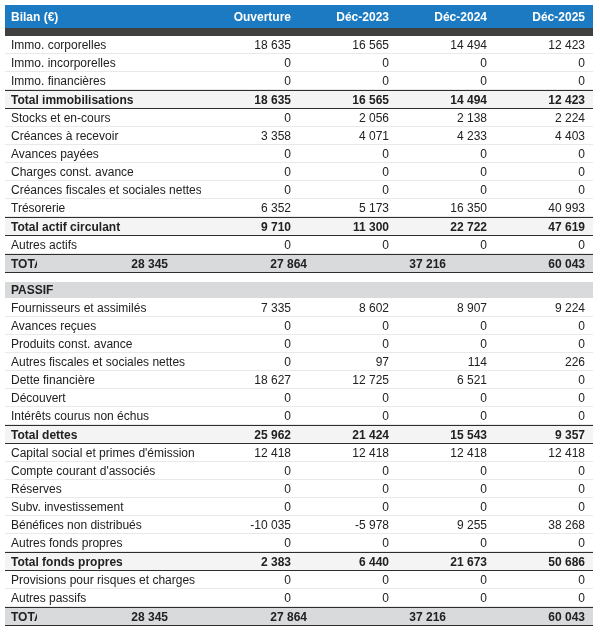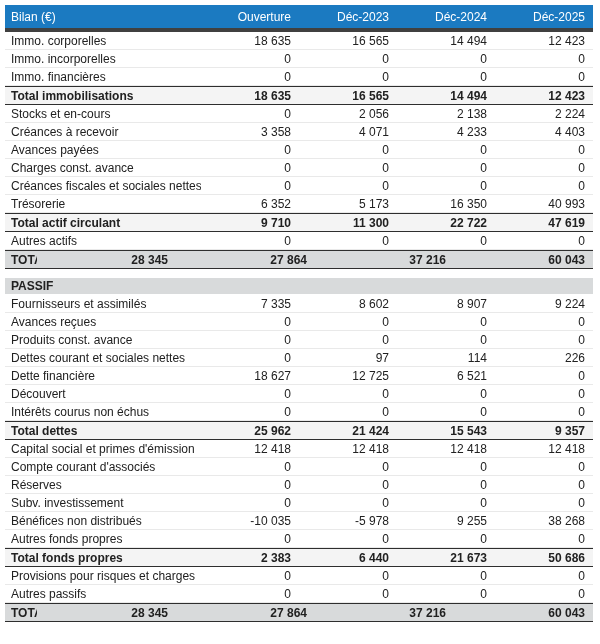--- a/index.html
+++ b/index.html
@@ -26,23 +26,23 @@
   .row{
     display:flex;align-items:center;
     height:17px;
     font-size:12px;
     border-bottom:1px solid var(--row-border);
     background:#ffffff;
   }
   .row.header{
     background:var(--header-bg);
     color:var(--header-text);
-    font-weight:normal;
+    font-weight:bold;
     height:23px;
-    border-bottom:4px solid #404040;
+    border-bottom:8px solid #404040;
   }
   .row.section{
     background:var(--section-bg);
     font-weight:bold;
     height:16px;
     border-bottom:1px solid #ffffff;
   }
   .row.subtotal{
     background:var(--subtotal-bg);
     font-weight:bold;
@@ -183,21 +183,21 @@
         <div class="cell num">0</div>
       </div>
       <div class="row normal">
         <div class="cell label">Produits const. avance</div>
         <div class="cell num">0</div>
         <div class="cell num">0</div>
         <div class="cell num">0</div>
         <div class="cell num">0</div>
       </div>
       <div class="row normal">
-        <div class="cell label">Dettes courant et sociales nettes</div>
+        <div class="cell label">Autres fiscales et sociales nettes</div>
         <div class="cell num">0</div>
         <div class="cell num">97</div>
         <div class="cell num">114</div>
         <div class="cell num">226</div>
       </div>
       <div class="row normal">
         <div class="cell label">Dette financière</div>
         <div class="cell num">18 627</div>
         <div class="cell num">12 725</div>
         <div class="cell num">6 521</div>

